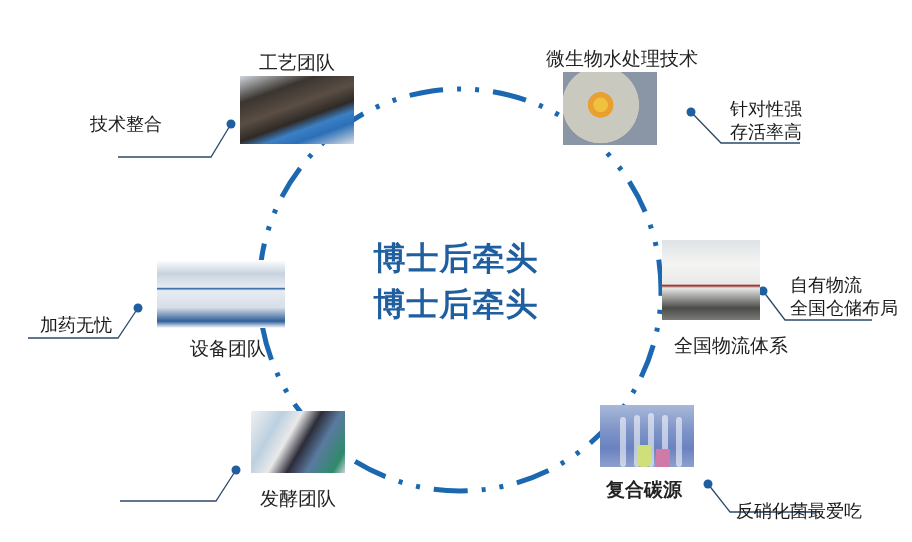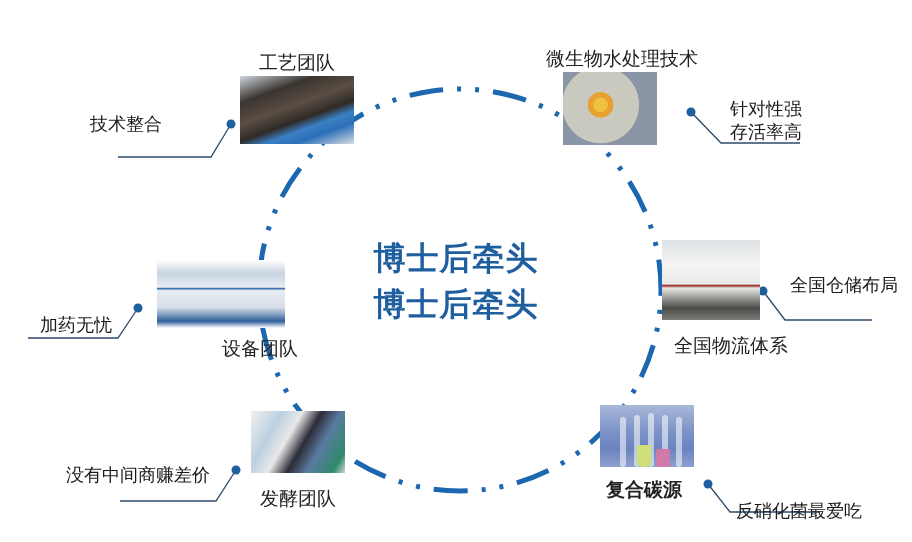--- a/index.html
+++ b/index.html
@@ -68,40 +68,40 @@
 <div class="caption" style="left:546px; top:46px;">微生物水处理技术</div>
 <div class="photo p-microbe" style="left:563px; top:72px; width:94px; height:73px;"></div>
 <div class="benefit" style="left:730px; top:97px;">
   <div>针对性强</div>
   <div>存活率高</div>
 </div>
 
 <div class="photo p-truck" style="left:662px; top:240px; width:98px; height:80px;"></div>
 <div class="caption" style="left:674px; top:333px;">全国物流体系</div>
 <div class="benefit" style="left:790px; top:273px;">
+  <div>自有物流</div>
   <div>全国仓储布局</div>
 </div>
 
 <div class="photo p-carbon" style="left:600px; top:405px; width:94px; height:62px;">
   <div class="tube" style="left:20px; top:12px; height:50px;"></div>
   <div class="tube" style="left:34px; top:10px; height:52px;"></div>
   <div class="tube" style="left:48px; top:8px; height:54px;"></div>
   <div class="tube" style="left:62px; top:10px; height:52px;"></div>
   <div class="tube" style="left:76px; top:12px; height:50px;"></div>
   <div class="liquid" style="left:37px; top:40px; background:#cfe07a;"></div>
   <div class="liquid" style="left:56px; top:44px; background:#d07aa8;"></div>
 </div>
 <div class="caption" style="left:606px; top:477px;font-weight:bold;">复合碳源</div>
 <div class="benefit" style="left:736px; top:485px;margin-top:14px;">
   <div>反硝化菌最爱吃</div>
 </div>
 
 <div class="photo p-ferment" style="left:251px; top:411px; width:94px; height:62px;"></div>
 <div class="caption" style="left:260px; top:486px;">发酵团队</div>
 <div class="benefit" style="left:66px; top:463px; text-align:right; width:144px;">
-  <div>没有中间商赚差价</div>
 </div>
 
 <div class="photo p-equip" style="left:157px; top:260px; width:128px; height:68px;"></div>
-<div class="caption" style="left:190px; top:336px;margin-left:32px;">设备团队</div>
+<div class="caption" style="left:190px; top:336px;">设备团队</div>
 <div class="benefit" style="left:40px; top:313px;text-align:center;">
   <div>加药无忧</div>
 </div>
 
 </body></html>

